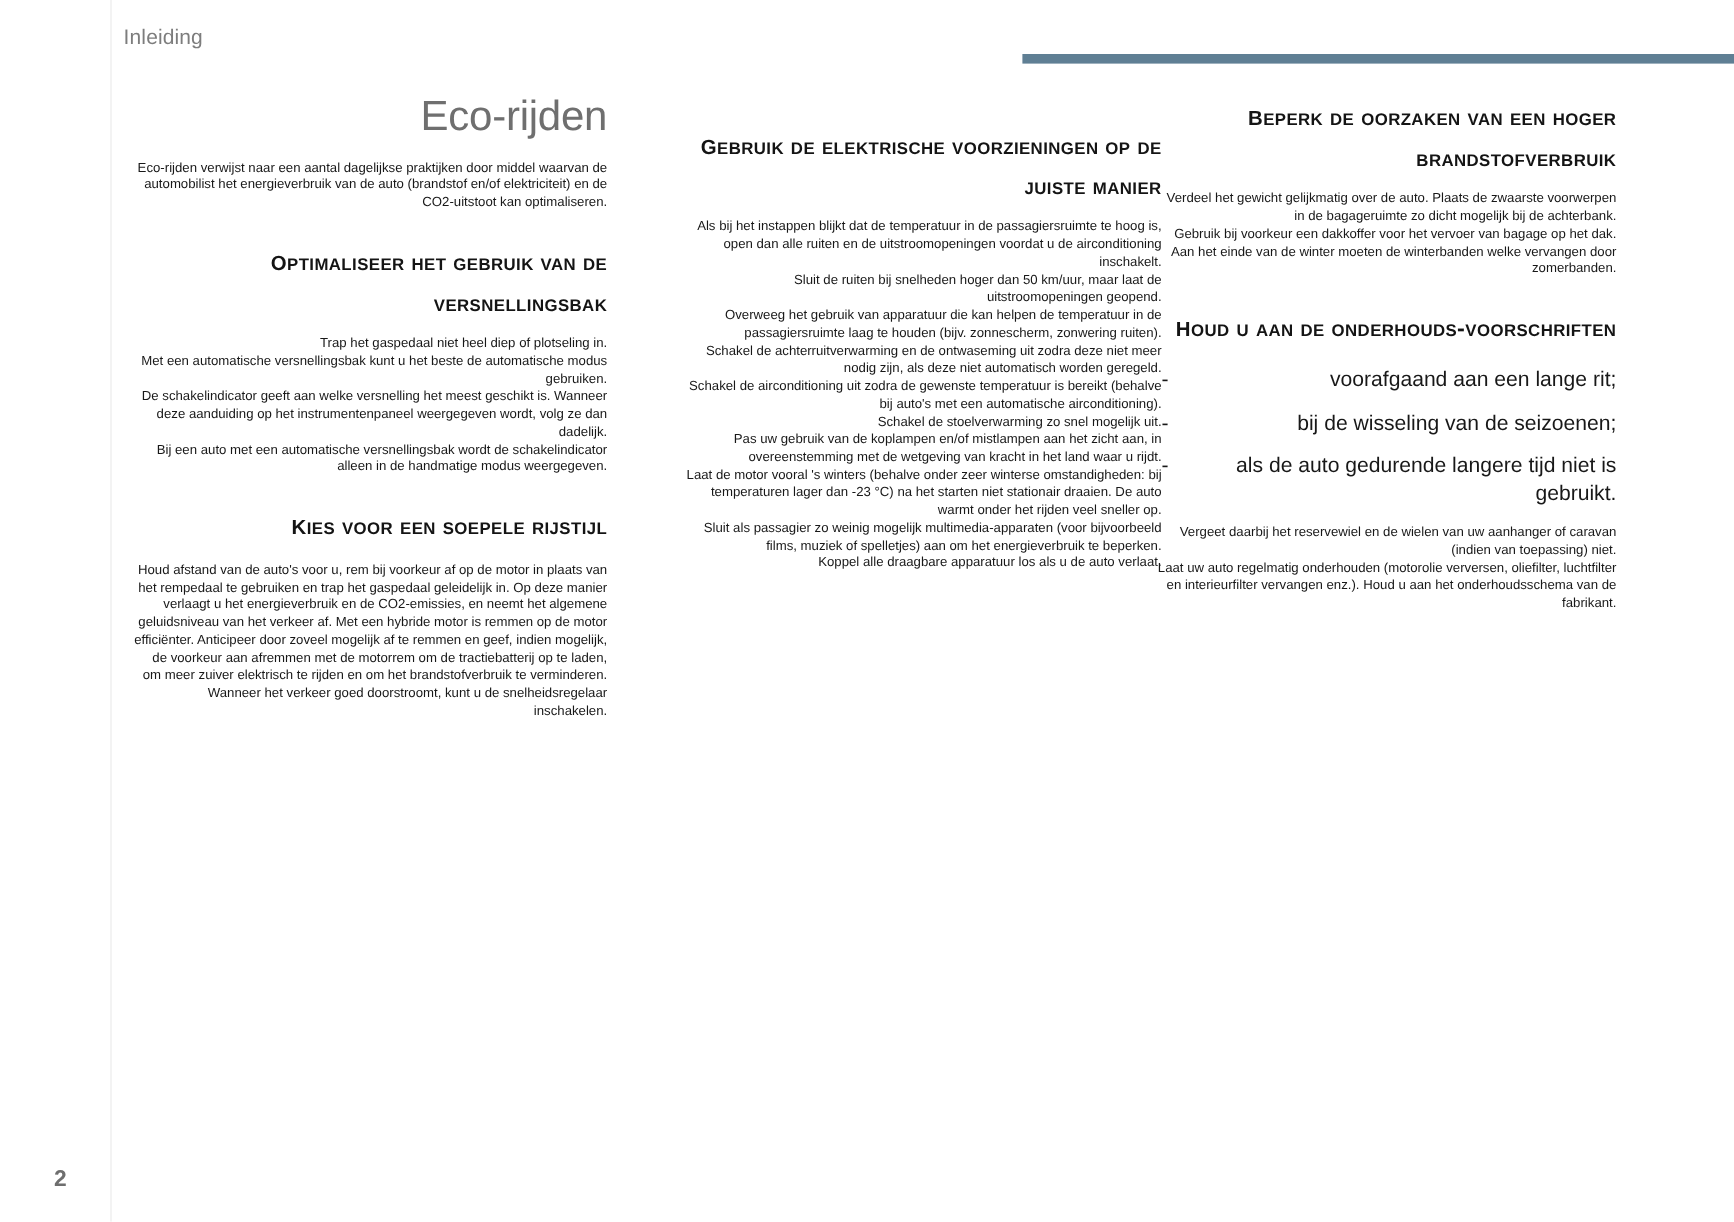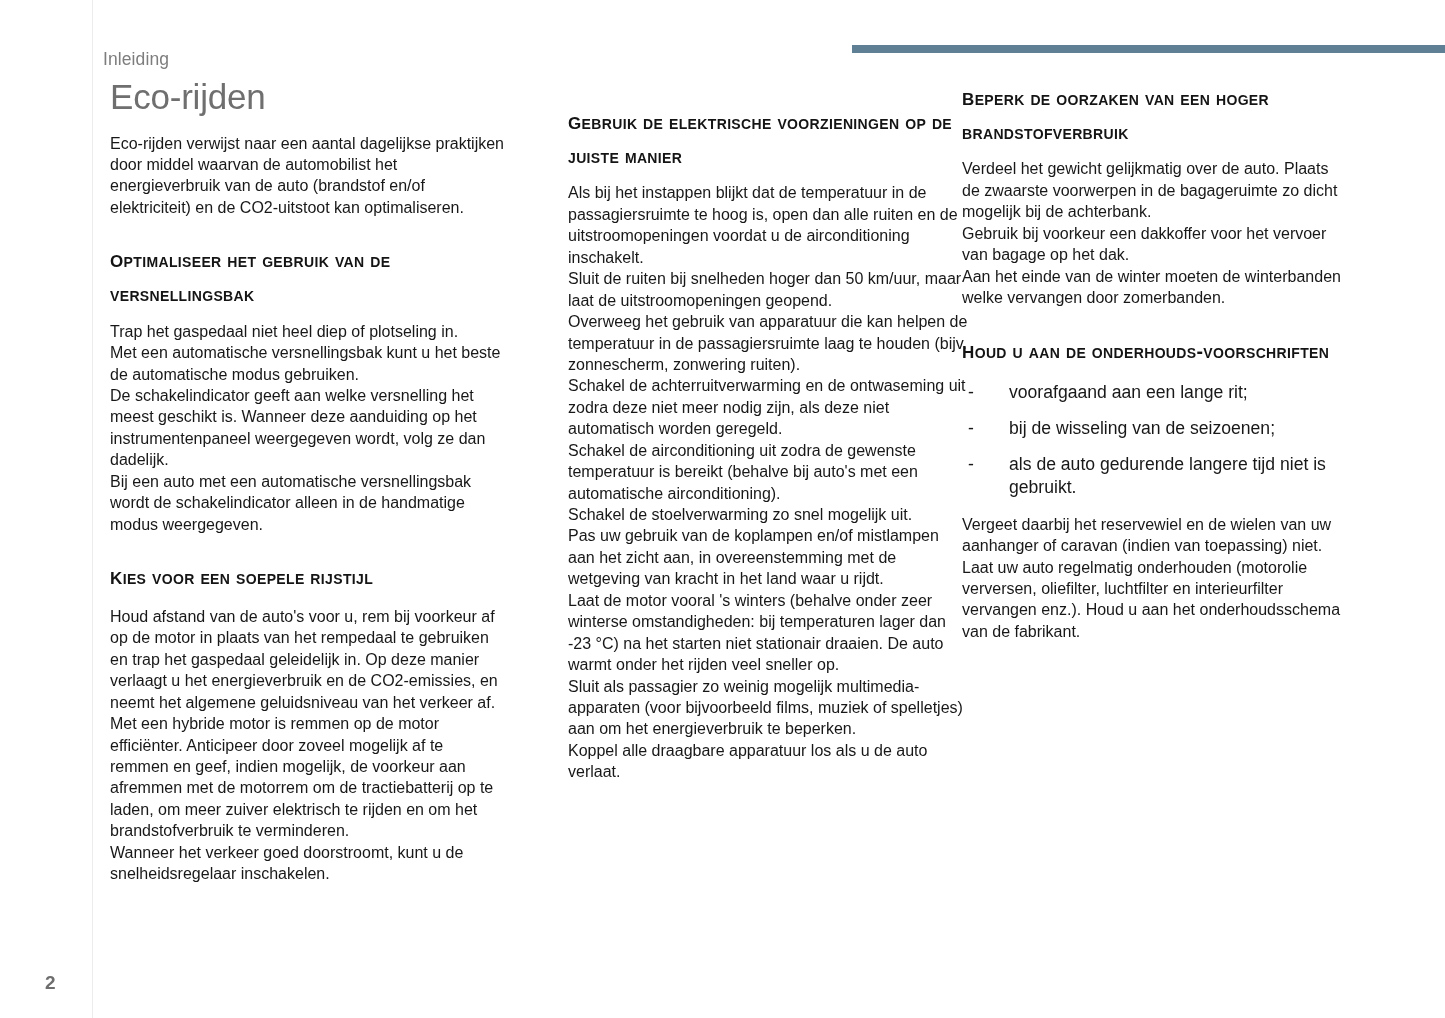--- a/index.html
+++ b/index.html
@@ -20,21 +20,21 @@
   .page {
     position: absolute;
     inset: 0;
     background: #ffffff;
   }
 
   
   .running-head {
     position: absolute;
     left: 103px;
-    top: 49px;
+    top: 21px;
     font-size: 17.5px;
     color: #7d7d7d;
     letter-spacing: 0.1px;
     white-space: nowrap;
   }
 
   
   .accent-rule {
     position: absolute;
     left: 852px;
@@ -64,20 +64,21 @@
     color: #6e6e6e;
   }
 
   
   .columns {
     position: absolute;
     left: 0;
     top: 0;
     width: 1445px;
     height: 1018px;
+    text-align: right;
   }
   .col {
     position: absolute;
     top: 78px;
   }
   .col-1 { left: 110px;  width: 396px; }
   .col-2 { left: 568px;  width: 400px; margin-top: 24px; }
   .col-3 { left: 962px;  width: 385px; }
 
   
@@ -97,21 +98,21 @@
     margin: 0 0 10px 0;
     line-height: 1.62;
     letter-spacing: 0.35px;
     font-variant: small-caps;
     text-transform: lowercase;
   }
   
   .h2 .sc-first { font-size: 24px; }
 
   .body-para {
-    font-size: 16px;
+    font-size: 11px;
     line-height: 1.34;
     margin: 0 0 14px 0;
     color: #181818;
     hyphens: none;
   }
   .body-para.tight { margin-bottom: 0; }
 
   .block-gap-sm { height: 8px; }
 
   .bullet-list {

